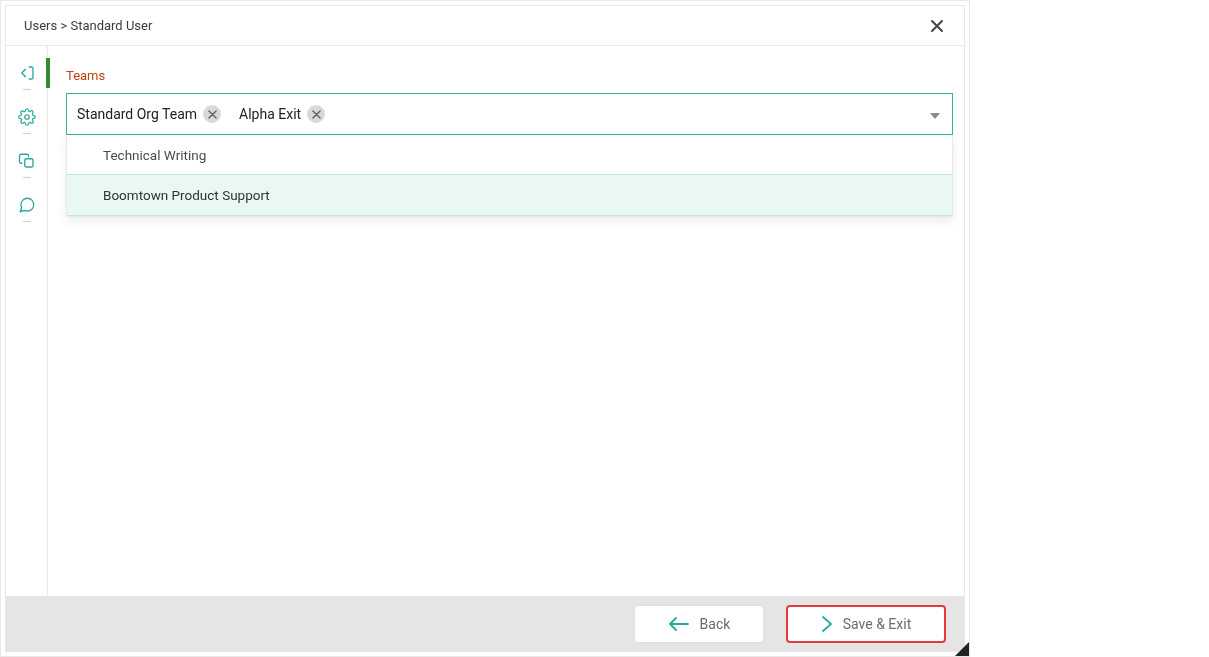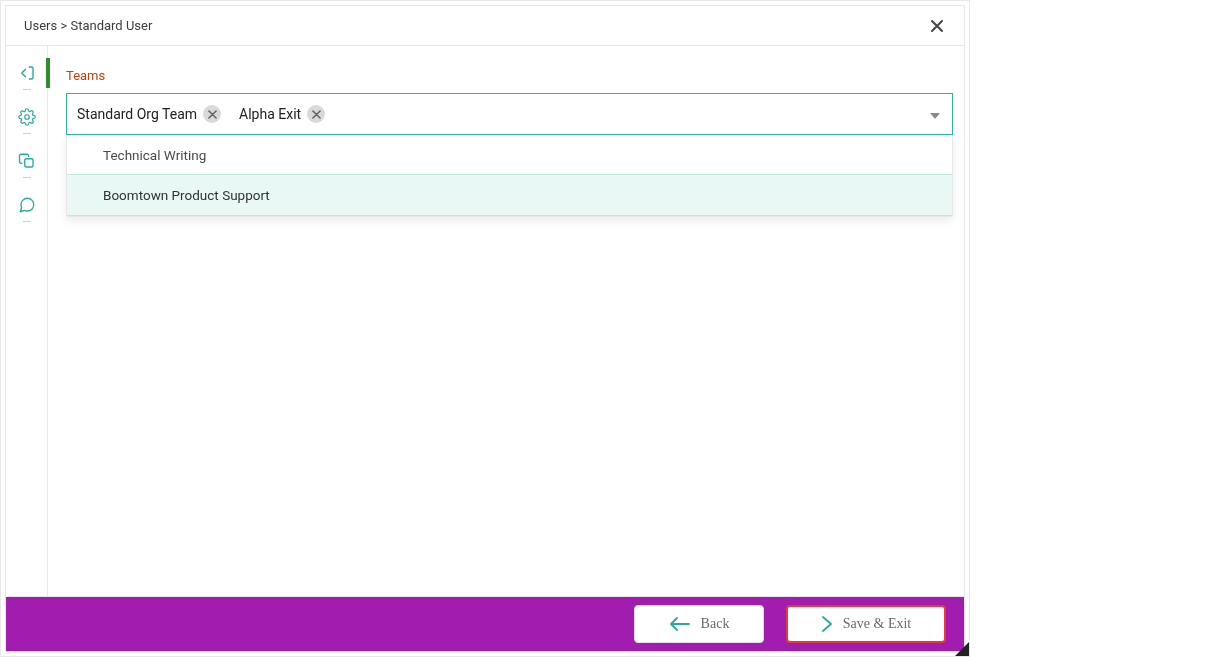--- a/index.html
+++ b/index.html
@@ -162,27 +162,26 @@
   }
   .dropdown-option.highlight {
     background: #e9f7f5;
     color: #333;
     border-top: 1px solid #bfe7e1;
     border-bottom: 1px solid #bfe7e1;
     margin-top:-1px;
   }
   .footer {
     border-top: 1px solid #e8e8e8;
-    background: #a21caf;
+    background: #e5e5e5;
     padding: 8px 18px 8px 8px;
     display: flex;
     justify-content: flex-end;
     gap: 22px;
     align-items: center;
-    font-family: Liberation Serif, serif;
   }
   .btn {
     height: 38px;
     min-width: 130px;
     border-radius: 4px;
     display: inline-flex;
     align-items: center;
     justify-content: center;
     gap: 10px;
     font-size: 14px;

